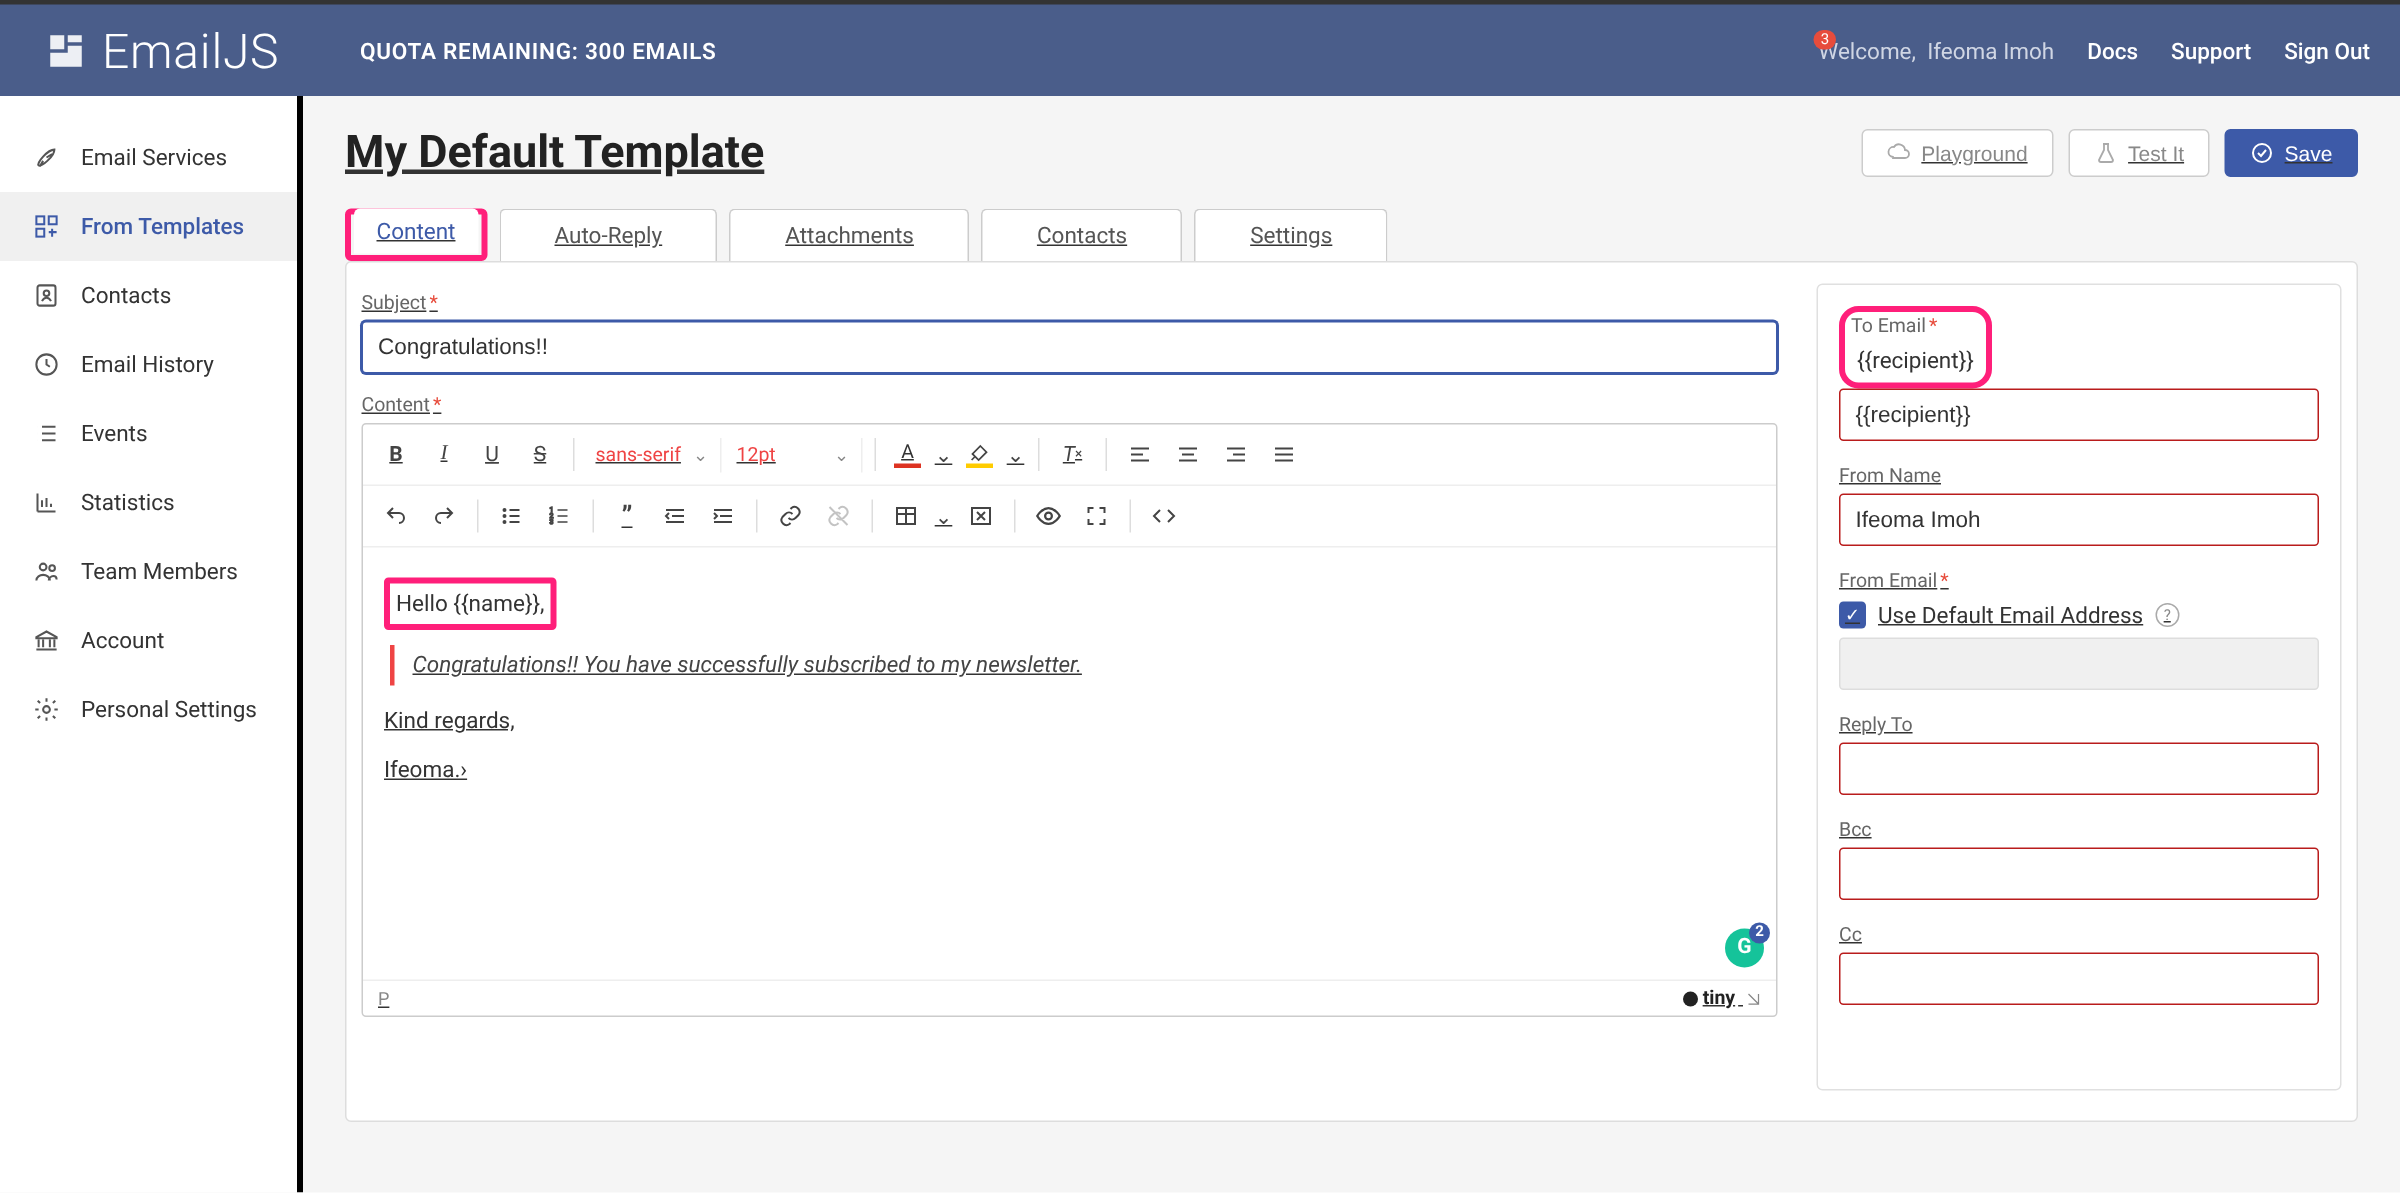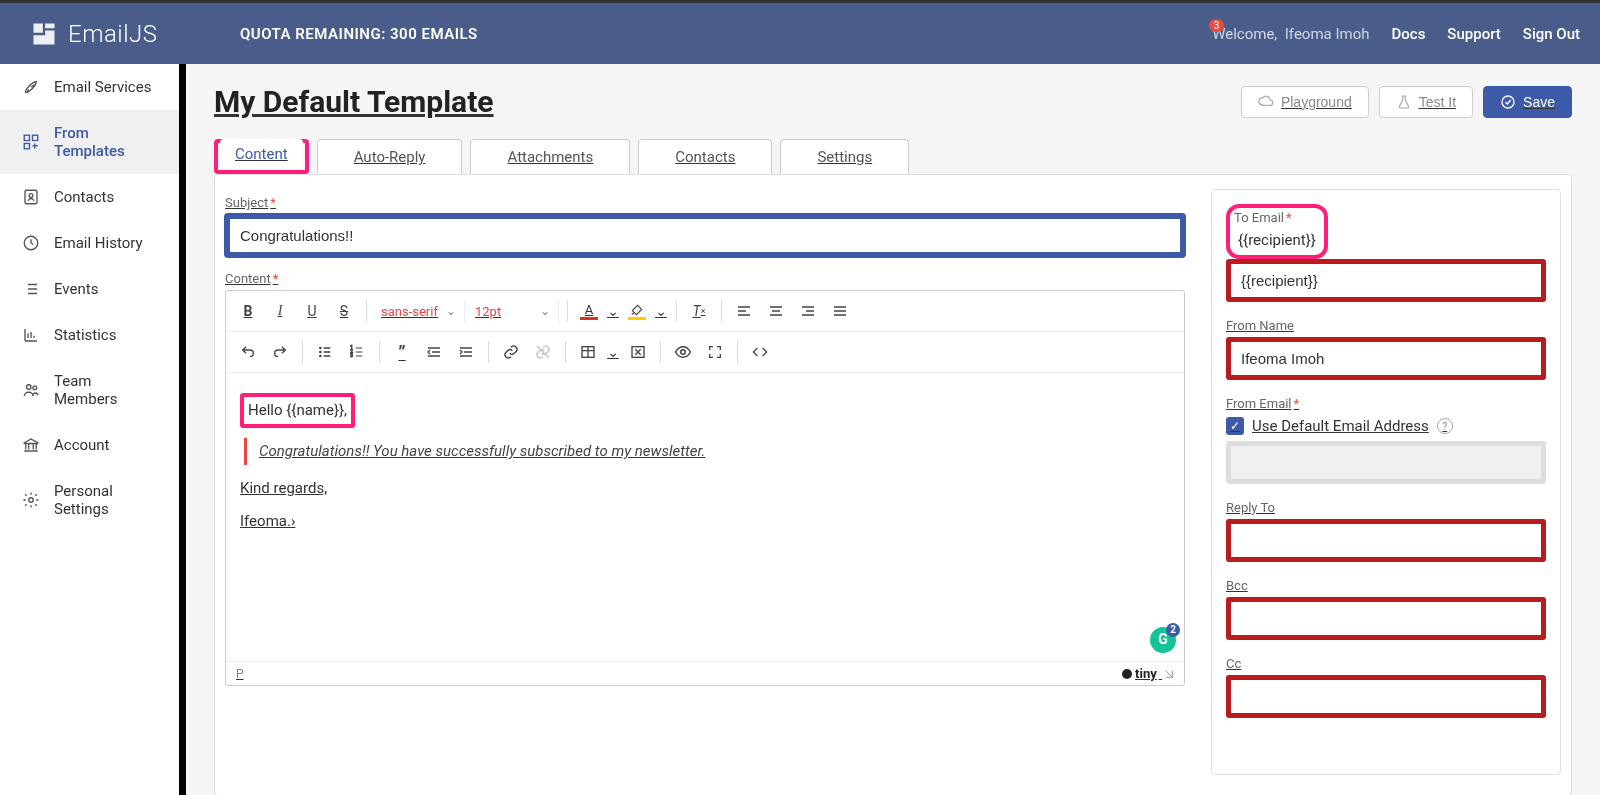--- a/index.html
+++ b/index.html
@@ -1,29 +1,29 @@
 <!DOCTYPE html>
 <html><head>
 <meta charset="utf-8">
 <style>
 * { box-sizing: border-box; margin: 0; padding: 0; }
 body { font-family: -apple-system, BlinkMacSystemFont, "Segoe UI", Roboto, sans-serif; background: #f5f5f5; font-size: 14px; color: #333; }
 
 .topbar { background: #4a5d8a; height: 64px; display: flex; align-items: center; padding: 0 20px 0 30px; color: #fff; border-top: 3px solid #333; }
 .logo { display: flex; align-items: center; gap: 10px; width: 190px; }
 .logo-icon { width: 28px; height: 28px; }
-.logo-text { font-size: 24px; font-weight: 300; letter-spacing: 0.5px; }
+.logo-text { font-size: 32px; font-weight: 300; letter-spacing: 0.5px; }
 .quota { font-size: 15px; font-weight: 600; letter-spacing: 0.5px; margin-left: 20px; }
 .topbar-right { margin-left: auto; display: flex; align-items: center; gap: 22px; font-size: 15px; }
 .notif-badge { background: #e74c3c; color: #fff; font-size: 10px; border-radius: 8px; padding: 1px 5px; position: relative; top: -10px; right: -16px; }
 .welcome { color: #d0d6e4; }
 .toplink { color: #fff; cursor: pointer; font-weight: 500; }
 
 .layout { display: flex; height: calc(100vh - 64px); }
-.sidebar { width: 186px; background: #fff; border-right: 7px solid #000000; }
+.sidebar { width: 202px; background: #fff; border-right: 4px solid #000000; padding-top: 18px; }
 .side-item { display: flex; align-items: center; gap: 14px; padding: 14px 22px; color: #333; font-size: 15px; cursor: pointer; }
 .side-item.active { background: #f0f0f0; color: #3d5aa8; font-weight: 500; }
 .side-icon { width: 18px; height: 18px; flex-shrink: 0; }
 
 .main { flex: 1; padding: 20px 28px; overflow: auto; text-decoration: underline; }
 .page-header { display: flex; align-items: center; margin-bottom: 20px; }
 .page-title { font-size: 30px; font-weight: 700; color: #222; }
 .header-actions { margin-left: auto; display: flex; gap: 10px; }
 .btn { border: 1px solid #ccc; background: #fff; padding: 7px 16px; border-radius: 4px; font-size: 14px; color: #888; display: inline-flex; align-items: flex-end; gap: 7px; cursor: pointer; }
 .btn-primary { background: #3d5aa8; border-color: #3d5aa8; color: #fff; }
@@ -34,21 +34,21 @@
 .highlight-box { border: 4px solid #ff1f7a; border-radius: 4px; padding: 2px; display: inline-block; }
 .highlight-box.tab-wrap { border-radius: 4px; }
 .highlight-box.tab-wrap .tab { border: none; padding: 6px 15px; }
 
 .panel { background: #fff; border: 1px solid #ddd; border-radius: 4px; padding: 14px 10px 20px; display: flex; gap: 26px; }
 .panel-left { flex: 1; }
 .panel-right { width: 350px; border: 1px solid #e0e0e0; padding: 14px 14px 40px; border-radius: 4px; }
 
 .field-label { font-size: 13px; color: #666; display: block; margin: 6px 0 4px; }
 .req { color: #e74c3c; margin-left: 2px; }
-.text-input { width: 100%; border: 5px solid #b91c1c; border-radius: 3px; padding: 8px 10px; font-size: 15px; color: #333; }
+.text-input { width: 100%; border: 1px solid #b91c1c; border-radius: 3px; padding: 8px 10px; font-size: 15px; color: #333; }
 .text-input.focused { border-color: #3d5aa8; box-shadow: 0 0 0 1px #3d5aa8; }
 
 .editor-box { border: 1px solid #ccc; border-radius: 3px; margin-top: 4px; }
 .toolbar-row { display: flex; align-items: center; gap: 4px; padding: 6px 8px; border-bottom: 1px solid #eee; flex-wrap: wrap; }
 .tool-btn { width: 28px; height: 28px; display: inline-flex; align-items: center; justify-content: center; color: #444; cursor: pointer; border-radius: 3px; font-size: 14px; }
 .tool-sep { width: 1px; height: 22px; background: #ddd; margin: 0 4px; }
 .tool-select { border: none; background: #fff; font-size: 13px; color: #ef4444; padding: 4px 20px 4px 6px; min-width: 85px; cursor: pointer; }
 .tool-select-wrap { display: inline-flex; align-items: center; border-right: 1px solid #eee; padding-right: 4px; position: relative; }
 .tool-select-wrap::after { content: '⌄'; position: absolute; right: 8px; color: #888; font-size: 12px; pointer-events: none; }
 .color-btn { display: inline-flex; flex-direction: column; align-items: center; width: 26px; cursor: pointer; }

